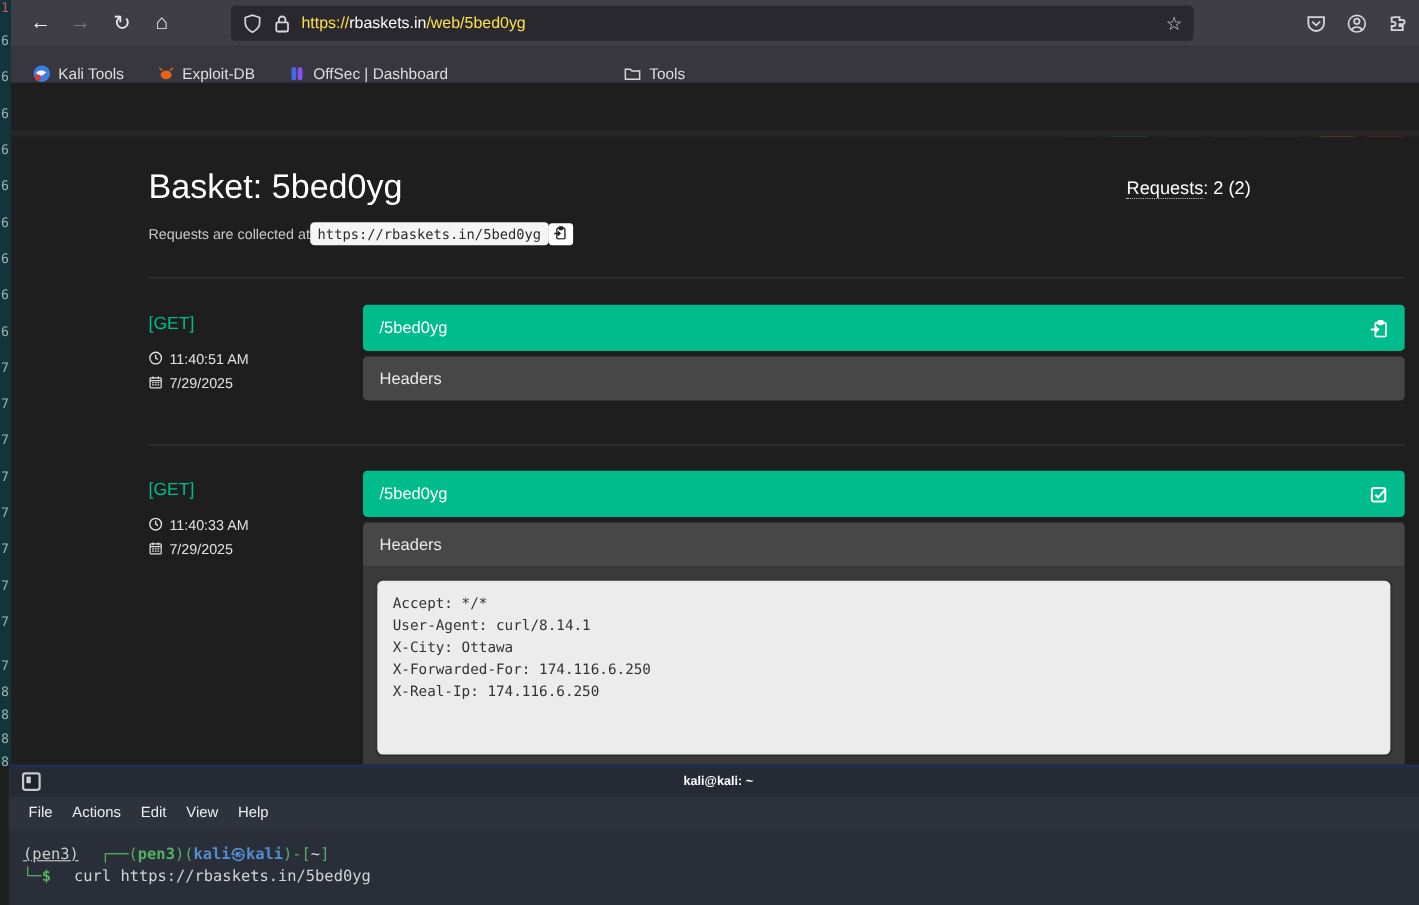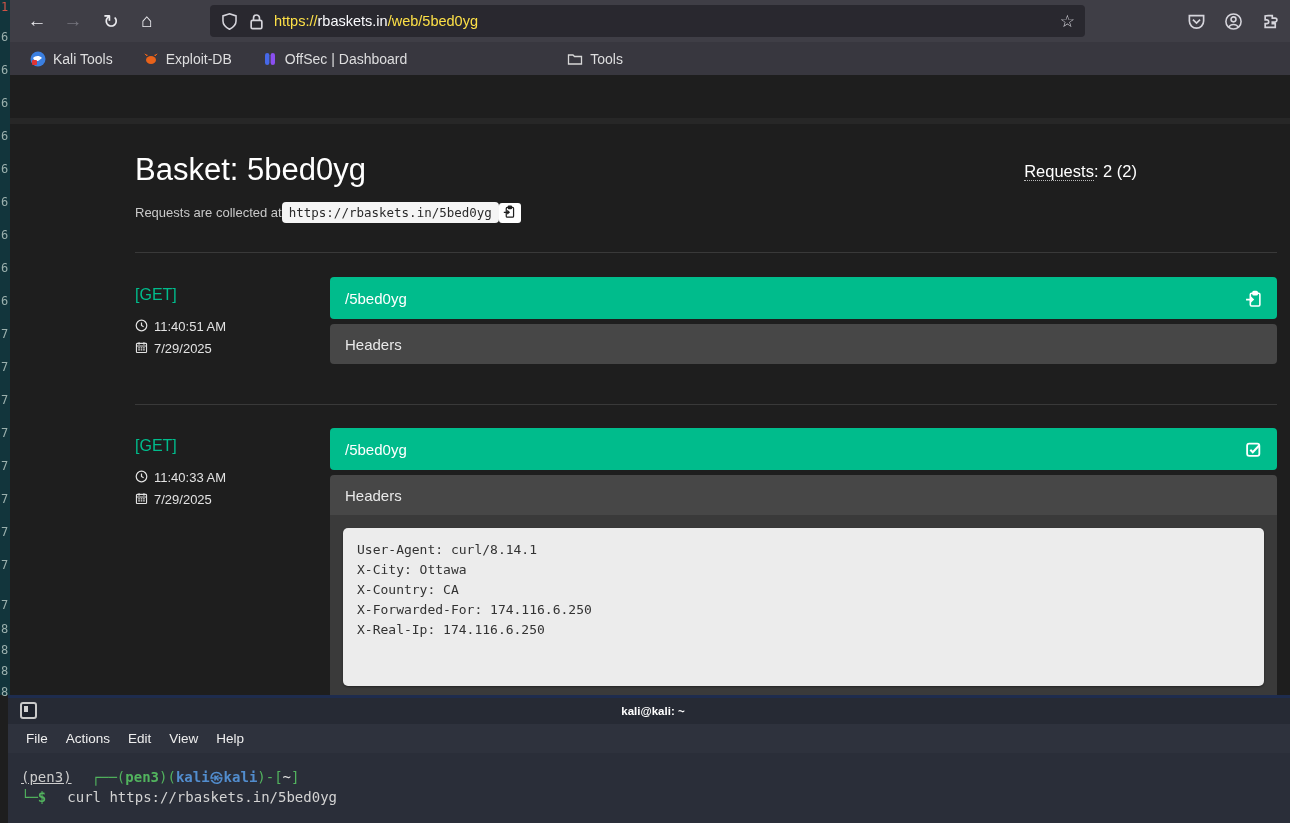--- a/index.html
+++ b/index.html
@@ -17,21 +17,21 @@
   .nav-glyph { position:absolute; top:0; height:42px; display:flex; align-items:center; justify-content:center; width:30px; font-size:19px; color:#ececf0; cursor:default; }
   .nav-glyph.dim { color:#77767f; }
   #urlbar { position:absolute; left:200px; top:5px; width:875px; height:32px; background:#29282f; border-radius:4px; display:flex; align-items:center; padding:0 10px; gap:8px; }
   #urlbar .url-text { font-size:14.5px; color:#fbfbfe; white-space:nowrap; }
   #urlbar .url-sub { color:#fde047; }
   .chrome-ico { width:19px; height:19px; color:#d6d5dc; display:inline-flex; align-items:center; justify-content:center; }
   #star-btn { margin-left:auto; font-size:17px; color:#d6d5dc; }
   #chrome-right { position:absolute; right:10px; top:0; height:42px; display:flex; align-items:center; gap:18px; }
 
   
-  #bookmarks { left:10px; top:42px; width:1280px; height:33px; background:#38373f; display:flex; align-items:center; padding-left:20px; z-index:2; }
+  #bookmarks { left:10px; top:42px; width:1280px; height:33px; background:#38373f; display:flex; align-items:flex-end; padding-left:20px; z-index:2; }
   .bm-item { display:flex; align-items:center; gap:7px; margin-right:30px; cursor:default; }
   .bm-item span.lbl { font-size:14px; color:#dededf; white-space:nowrap; }
   .favicon { width:16px; height:16px; display:inline-block; }
 
   
   #rb-navbar { left:10px; top:75px; width:1280px; height:49px; background:#272727; z-index:2;margin-top:43px; }
   #rb-title { position:absolute; left:125px; top:0; height:49px; display:flex; align-items:center; font-size:17px; color:#ffffff; }
   #rb-actions { position:absolute; right:13px; top:6px; display:flex; }
   .tbtn { width:37px; height:37px; border:none; border-radius:4px; background:#454545; color:#ffffff; display:flex; align-items:center; justify-content:center; font-size:16px; cursor:pointer; }
   .tbtn svg { width:16px; height:16px; }
@@ -330,23 +330,23 @@
             <rect x="2" y="2.5" width="11.5" height="11.5" rx="2"></rect>
             <path d="M5 8.3l2.3 2.3L13.5 4" stroke-width="1.9"></path>
           </svg>
       </span>
     </div>
     <div class="section-bar open" style="top:351px">
       <span>Headers</span>
     </div>
     <div class="card-body" style="top:391px; height:180px">
       <div class="pre-panel">
+        <div class="hline">Accept: */*</div>
         <div class="hline">User-Agent: curl/8.14.1</div>
         <div class="hline">X-City: Ottawa</div>
-        <div class="hline">X-Country: CA</div>
         <div class="hline">X-Forwarded-For: 174.116.6.250</div>
         <div class="hline">X-Real-Ip: 174.116.6.250</div>
       </div>
     </div>
   </div>
 
   <div id="terminal" class="abs">
     <div id="term-titlebar">
       <span id="term-winicon"></span>
       <div id="term-title">kali@kali: ~</div>

